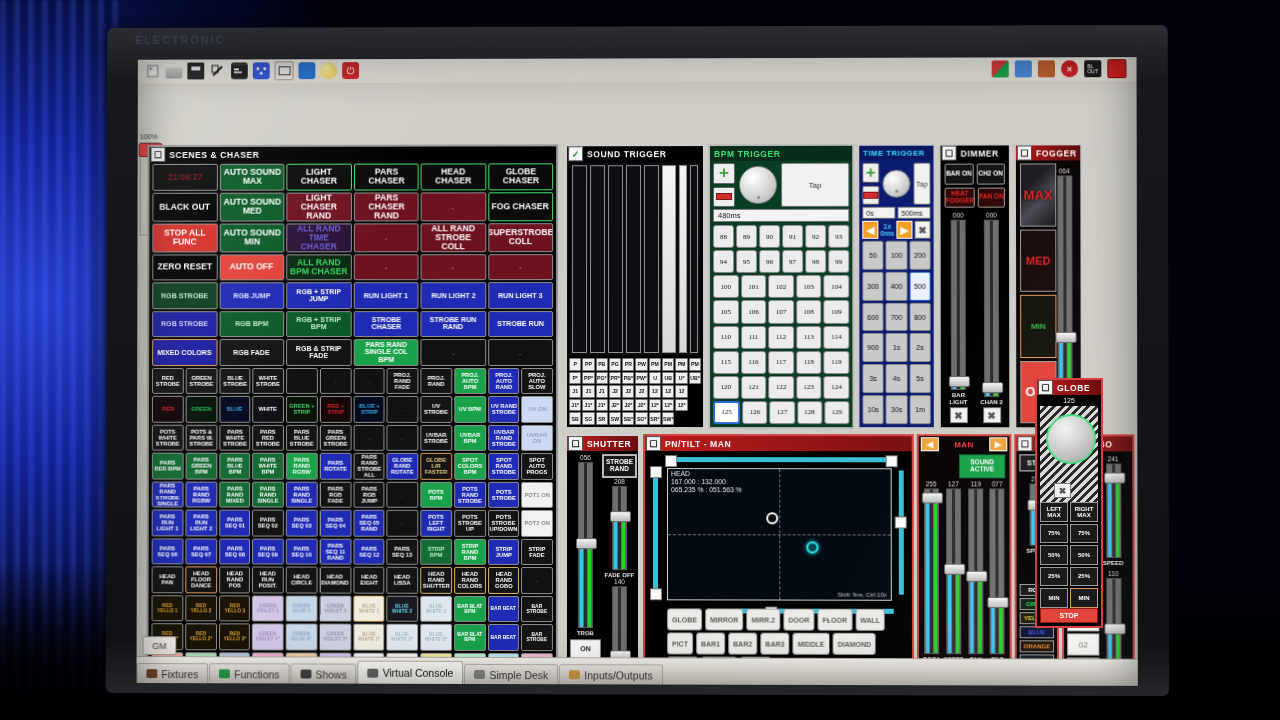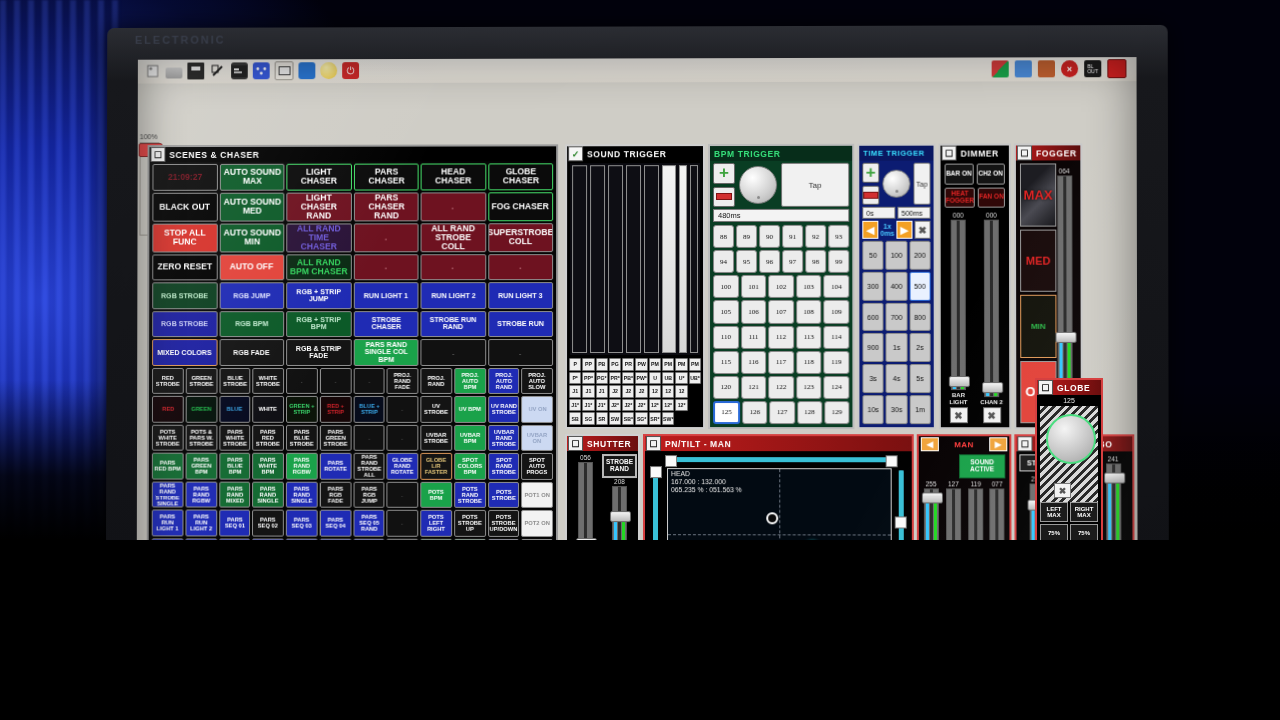--- a/index.html
+++ b/index.html
@@ -1,17 +1,17 @@
 <!DOCTYPE html>
 <html><head>
 <meta charset="utf-8">
 <style>
   html,body{margin:0;padding:0;background:#000;}
   body{width:1280px;height:720px;overflow:hidden;font-family:"Liberation Sans",sans-serif;}
-  #root{position:relative;width:1280px;height:540px;background:#05040f;overflow:hidden;}
+  #root{position:relative;width:1280px;height:720px;background:#05040f;overflow:hidden;}
 
   
   .backdrop{position:absolute;inset:0;
     background:
       radial-gradient(ellipse 380px 440px at 40px 300px, #2a44d8 0%, #1426a0 35%, #050a33 75%, #01010c 100%),
       radial-gradient(ellipse 300px 400px at 1230px 330px, #2436c8 0%, #121f86 40%, #04062a 80%, #01010a 100%),
       linear-gradient(180deg,#0a0d3a 0%, #060830 45%, #020208 78%, #000 100%);
   }
   .backdrop:after{content:"";position:absolute;left:0;top:0;width:120px;height:720px;
     background:repeating-linear-gradient(90deg, rgba(80,110,255,.30) 0 6px, rgba(10,20,90,.12) 6px 14px);

